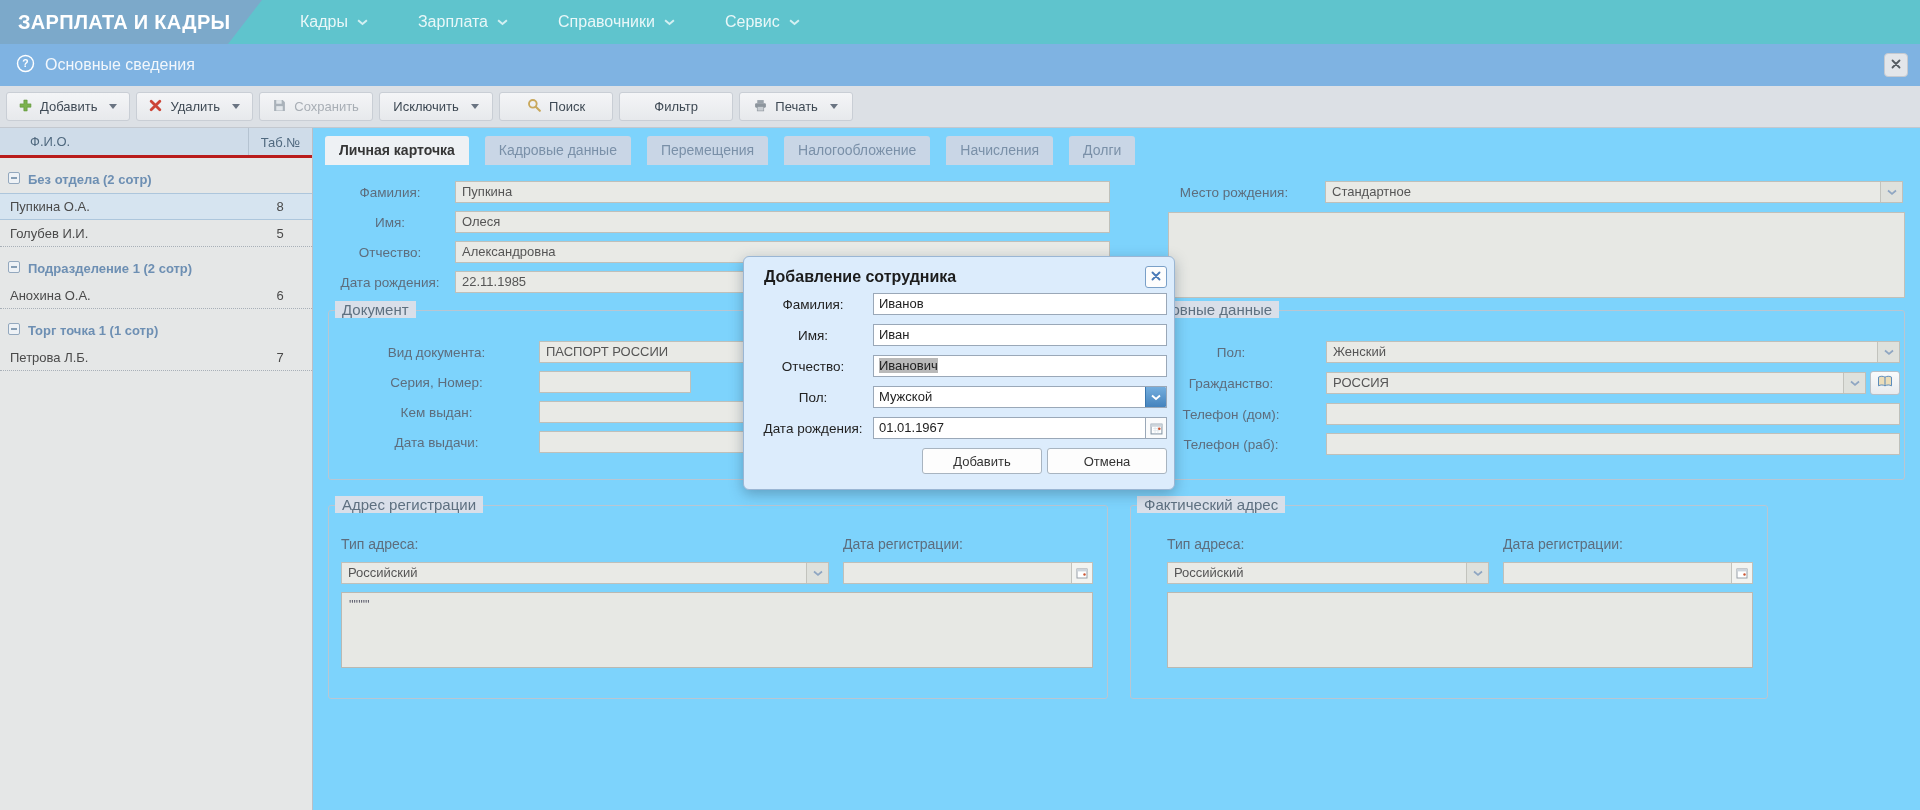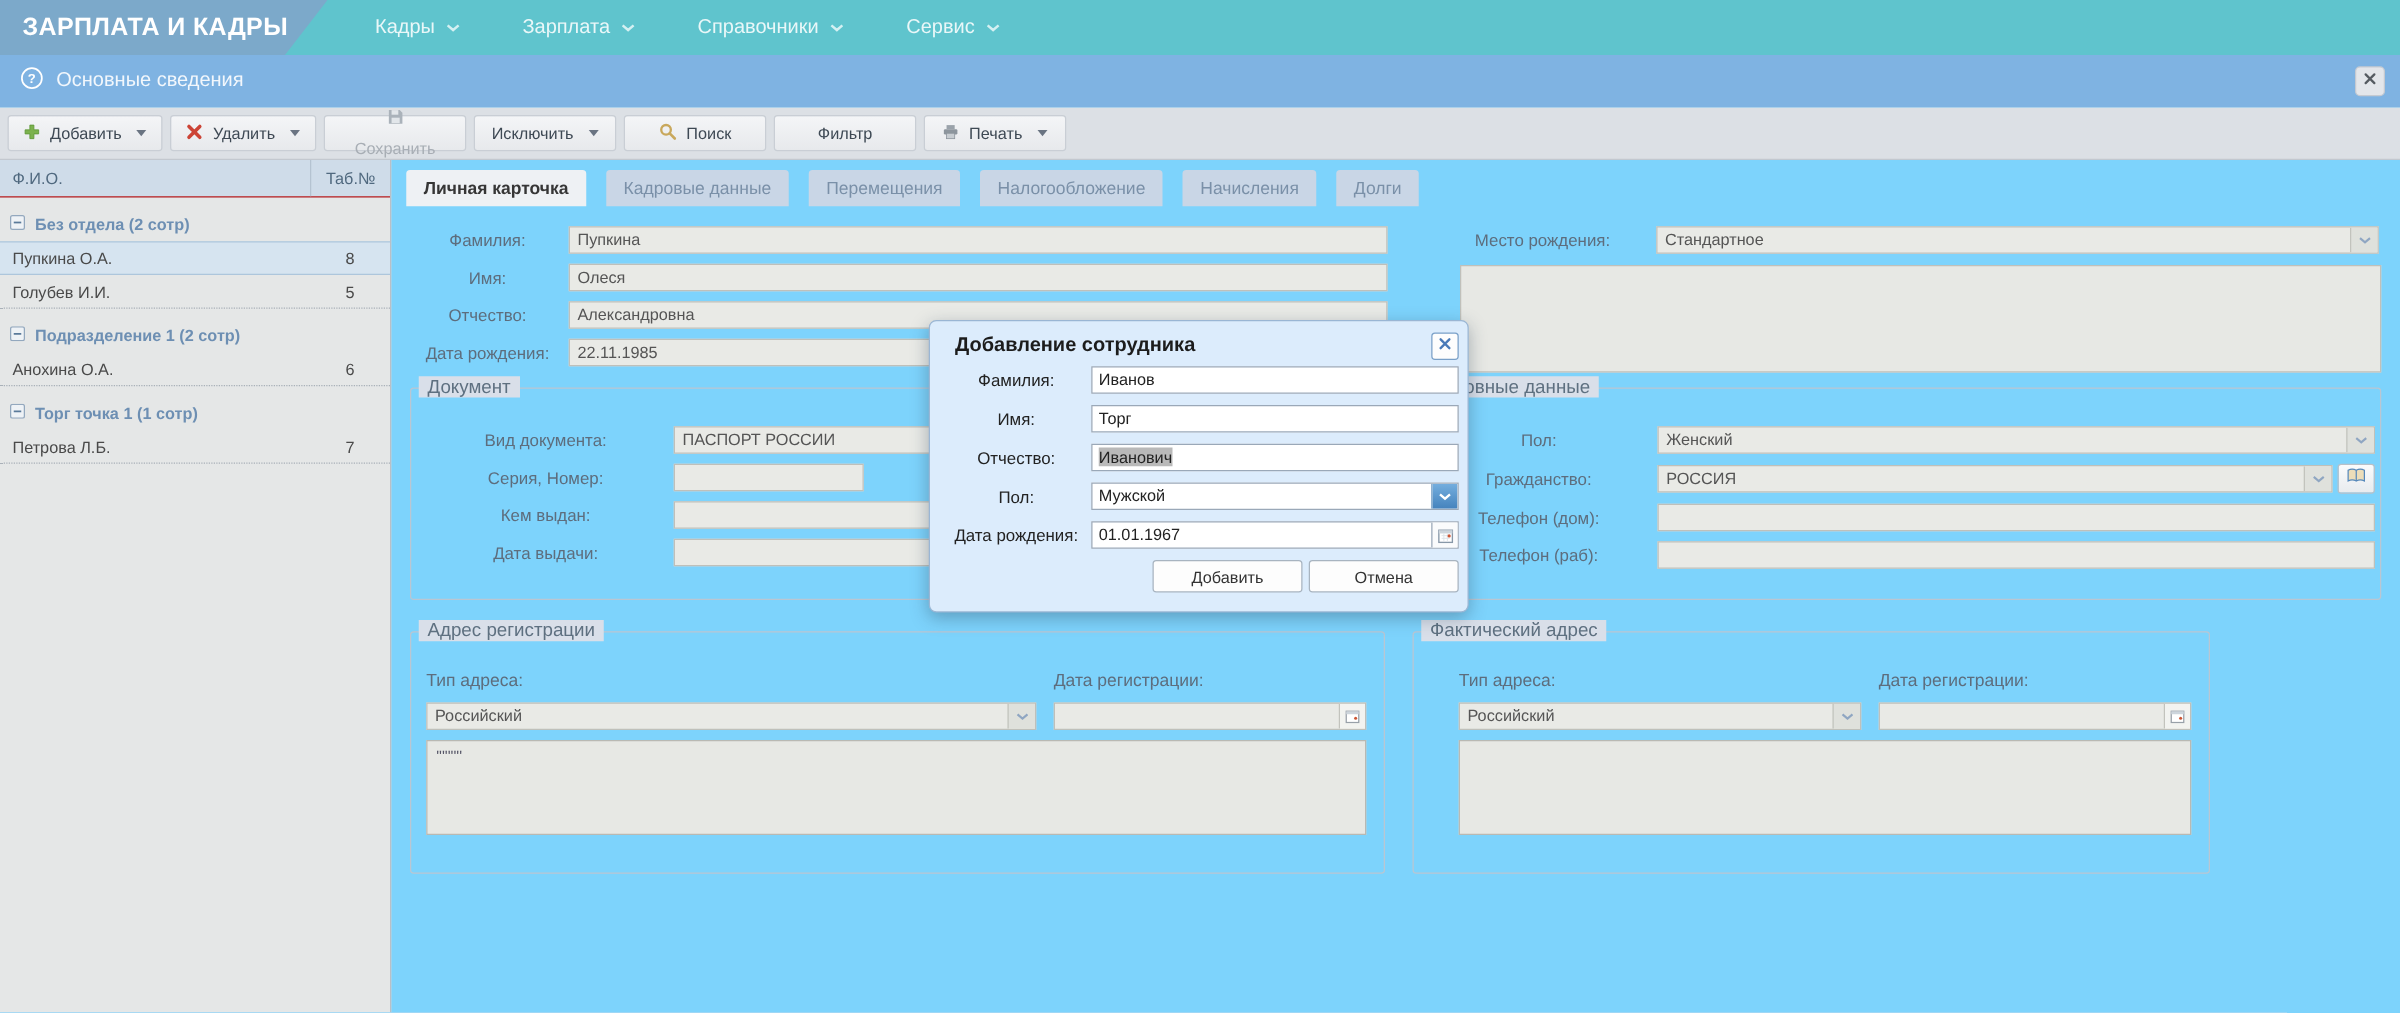--- a/index.html
+++ b/index.html
@@ -21,29 +21,29 @@
   #subheader .sh-title { color:#f2f7fc; font-size:16px; }
   .win-close { position:absolute; right:12px; top:9px; width:24px; height:24px; background:#e3e6ea;
                border:1px solid #c5cad1; border-radius:4px; display:flex; align-items:center; justify-content:center; }
 
   
   #toolbar { position:absolute; left:0; top:86px; width:1920px; height:42px; background:#dce0e5;
              border-bottom:1px solid #c3c8cf; display:flex; align-items:center; padding-left:6px; gap:6px; }
   .tb-btn { display:inline-flex; align-items:center; justify-content:center; gap:8px; height:29px; min-width:114px;
             padding:0 12px; background:linear-gradient(#f4f5f7,#e7e9ec); border:1px solid #c9ced5; border-radius:3px;
             color:#3e4954; font-size:13px; }
-  .tb-btn.disabled { color:#a8aeb5;flex-direction:column; }
+  .tb-btn.disabled { color:#a8aeb5; }
   .caret { width:0; height:0; border-left:4px solid transparent; border-right:4px solid transparent;
            border-top:5px solid #6a7482; margin-left:4px; }
 
   
   #sidebar { position:absolute; left:0; top:128px; width:313px; height:682px; background:#e5e7e7;
              border-right:1px solid #b9bfc7; }
-  .sb-header { display:flex; height:30px; background:#cfdce9; border-bottom:1px solid #b91c1c;
-               color:#50697f; font-size:13px; align-items:center; }
+  .sb-header { display:flex; height:30px; background:#cfdce9; border-bottom:3px solid #b91c1c;
+               color:#50697f; font-size:13px; align-items:center;padding-left:20px; }
   .sb-col-fio { flex:1; padding-left:10px; }
   .sb-col-tab { width:64px; text-align:center; border-left:1px solid #b5c3d1; align-self:stretch; line-height:29px; }
   .sb-group { display:flex; align-items:center; gap:8px; padding-left:8px; height:28px; margin-top:7px;
               color:#6d8fb3; font-size:13px; font-weight:bold; }
   .sb-row { display:flex; align-items:center; height:27px; border-bottom:1px dotted #a8b0b8; color:#4a4a4a; font-size:13px; }
   .sb-row .nm { flex:1; padding-left:10px; }
   .sb-row .no { width:64px; text-align:center; }
   .sb-row.selected { background:#d6e4f0; border-top:1px solid #adc6dc; border-bottom:1px solid #adc6dc; }
 
   
@@ -433,21 +433,21 @@
             </svg></span>
       </span>
     </div>
     <div class="m-fields">
       <div class="m-row">
         <span class="flabel">Фамилия:</span>
         <div class="m-input">Иванов</div>
       </div>
       <div class="m-row">
         <span class="flabel">Имя:</span>
-        <div class="m-input">Торг</div>
+        <div class="m-input">Иван</div>
       </div>
       <div class="m-row">
         <span class="flabel">Отчество:</span>
         <div class="m-input"><span class="sel">Иванович</span></div>
       </div>
       <div class="m-row">
         <span class="flabel">Пол:</span>
         <div class="m-input" style="padding-right:24px;">
           <span>Мужской</span>
           <span class="m-dd-btn">

